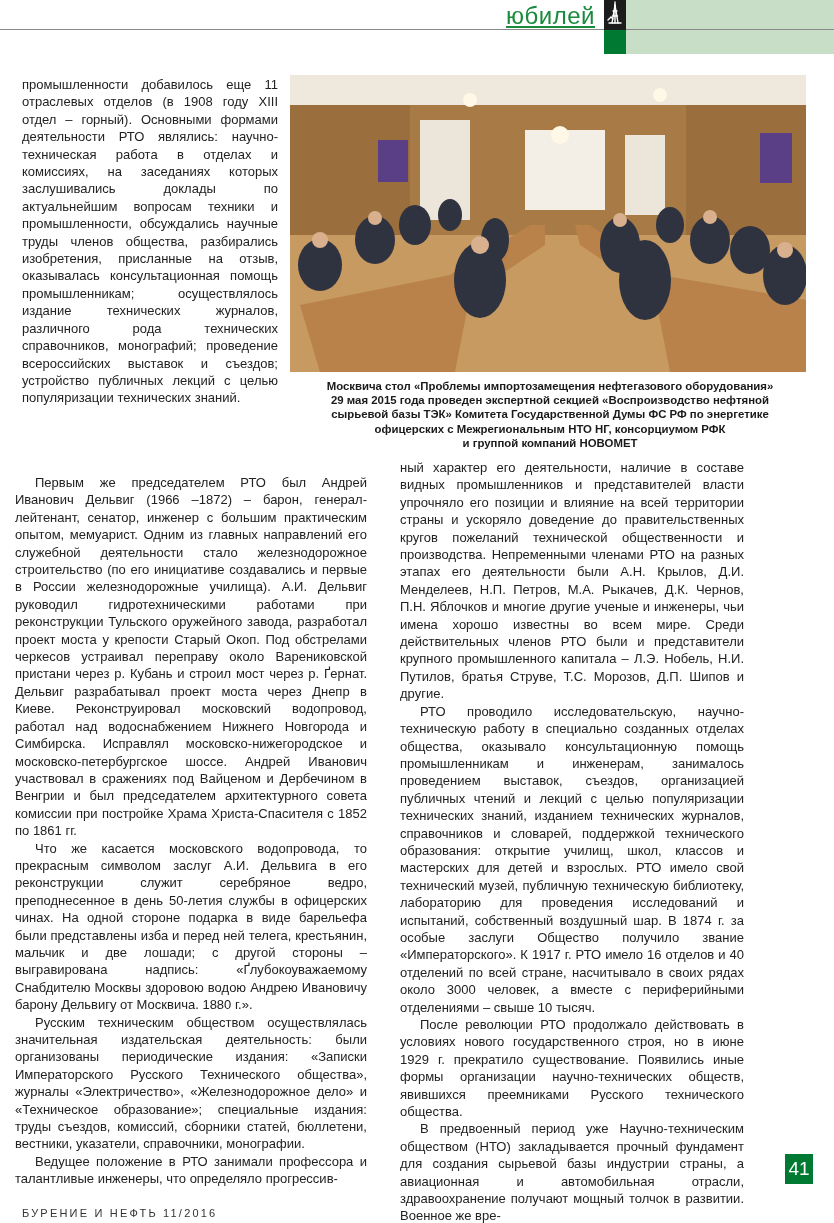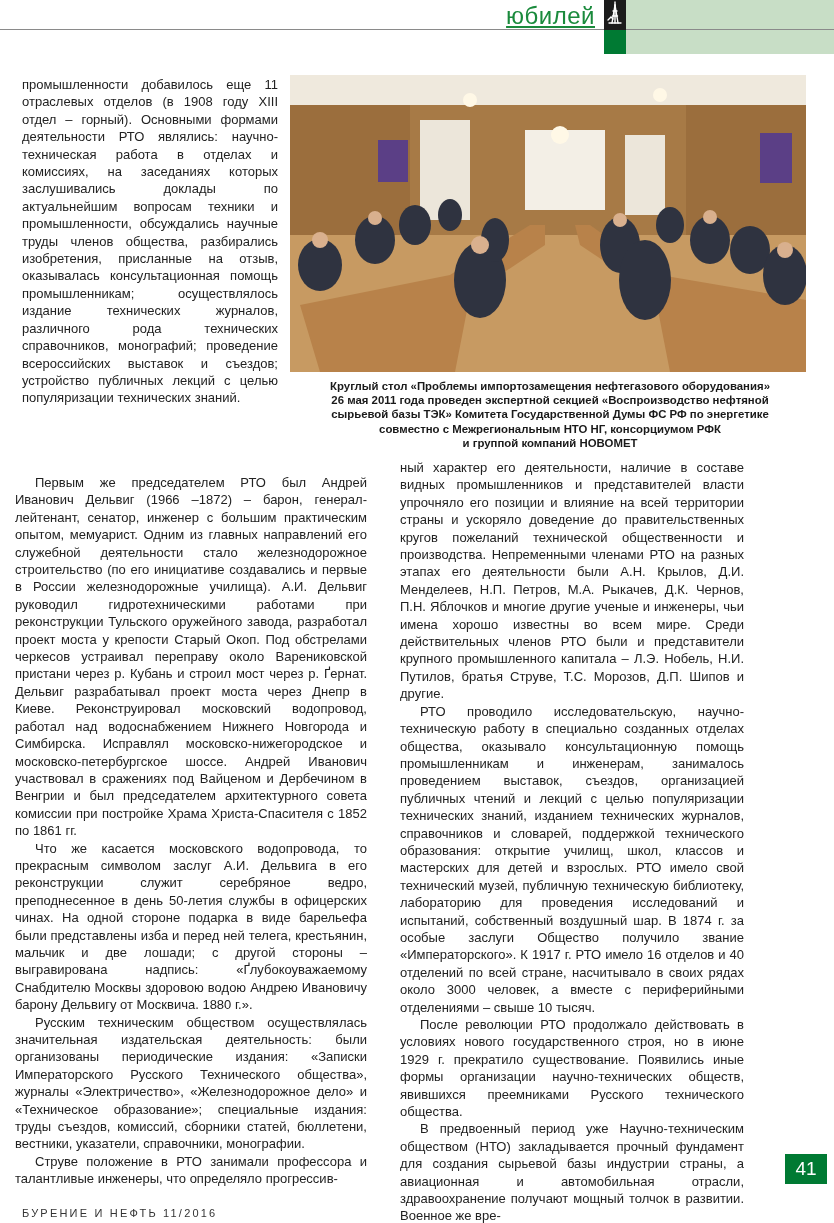--- a/index.html
+++ b/index.html
@@ -24,21 +24,21 @@
   
   .col { position: absolute; font-size: 13px; line-height: 17.4px; text-align: justify; color: #222; }
   .col p { text-indent: 0; }
   .col p.ind { text-indent: 20px; }
   .col-left-top { left: 22px; top: 76px; width: 256px; }
   .col-left-bottom { left: 15px; top: 474px; width: 352px; }
   .col-right { left: 400px; top: 459px; width: 344px; }
 
   
   .footer { position: absolute; left: 22px; top: 1207px; font-size: 11px; letter-spacing: 2.2px; color: #333; }
-  .page-num { position: absolute; left: 785px; top: 1154px; width: 42px; height: 30px; background: #007a33; color: #fff; font-size: 19px; display: flex; align-items: center; justify-content: center; }
+  .page-num { position: absolute; left: 785px; top: 1154px; width: 28px; height: 30px; background: #007a33; color: #fff; font-size: 19px; display: flex; align-items: center; justify-content: center; }
 </style>
 </head>
 <body>
 
 <div class="hdr-line"></div>
 <div class="hdr-title">юбилей</div>
 <div class="hdr-green-strip"></div>
 <div class="hdr-icon-box">
   <span>
     <svg width="16" height="24" viewBox="0 0 16 24">
@@ -104,36 +104,36 @@
       <circle cx="85" cy="143" r="7"></circle>
       <circle cx="190" cy="170" r="9"></circle>
       <circle cx="330" cy="145" r="7"></circle>
       <circle cx="420" cy="142" r="7"></circle>
       <circle cx="495" cy="175" r="8"></circle>
     </g>
   </svg>
 </div>
 
 <div class="caption">
-  <div>Круглый стол «Проблемы импортозамещения нефтегазового оборудования»</div>
-  <div>26 мая 2011 года проведен экспертной секцией «Воспроизводство нефтяной</div>
+  <div>Москвича стол «Проблемы импортозамещения нефтегазового оборудования»</div>
+  <div>29 мая 2015 года проведен экспертной секцией «Воспроизводство нефтяной</div>
   <div>сырьевой базы ТЭК» Комитета Государственной Думы ФС РФ по энергетике</div>
-  <div>совместно с Межрегиональным НТО НГ,  консорциумом РФК</div>
+  <div>офицерских с Межрегиональным НТО НГ,  консорциумом РФК</div>
   <div>и группой компаний НОВОМЕТ</div>
 </div>
 
 <div class="col col-left-top">
   <p>промышленности добавилось еще 11 отраслевых отделов (в 1908 году XIII отдел – горный). Основными формами деятельности РТО являлись: научно-техническая работа в отделах и комиссиях, на заседаниях которых заслушивались доклады по актуальнейшим вопросам техники и промышленности, обсуждались научные труды членов общества, разбирались изобретения, присланные на отзыв, оказывалась консультационная помощь промышленникам; осуществлялось издание технических журналов, различного рода технических справочников, монографий; проведение всероссийских выставок и съездов; устройство публичных лекций с целью популяризации технических знаний.</p>
 </div>
 
 <div class="col col-left-bottom">
   <p class="ind">Первым же председателем РТО был Андрей Иванович Дельвиг (1966 –1872) – барон, генерал-лейтенант, сенатор, инженер с большим практическим опытом, мемуарист. Одним из главных направлений его служебной деятельности стало железнодорожное строительство (по его инициативе создавались и первые в России железнодорожные училища). А.И. Дельвиг руководил гидротехническими работами при реконструкции Тульского оружейного завода, разработал проект моста у крепости Старый Окоп. Под обстрелами черкесов устраивал переправу около Варениковской пристани через р. Кубань и строил мост через р. Ґернат. Дельвиг разрабатывал проект моста через Днепр в Киеве. Реконструировал московский водопровод, работал над водоснабжением Нижнего Новгорода и Симбирска. Исправлял московско-нижегородское и московско-петербургское шоссе. Андрей Иванович участвовал в сражениях под Вайценом и Дербечином в Венгрии и был председателем архитектурного совета комиссии при постройке Храма Христа-Спасителя с 1852 по 1861 гг.</p>
   <p class="ind">Что же касается московского водопровода, то прекрасным символом заслуг А.И. Дельвига в его реконструкции служит серебряное ведро, преподнесенное в день 50-летия службы в офицерских чинах. На одной стороне подарка в виде барельефа были представлены изба и перед ней телега, крестьянин, мальчик и две лошади; с другой стороны – выгравирована надпись: «Ґлубокоуважаемому Снабдителю Москвы здоровою водою Андрею Ивановичу барону Дельвигу от Москвича. 1880 г.».</p>
   <p class="ind">Русским техническим обществом осуществлялась значительная издательская деятельность: были организованы периодические издания: «Записки Императорского Русского Технического общества», журналы «Электричество», «Железнодорожное дело» и «Техническое образование»; специальные издания: труды съездов, комиссий, сборники статей, бюллетени, вестники, указатели, справочники, монографии.</p>
-  <p class="ind">Струве положение в РТО занимали профессора и талантливые инженеры, что определяло прогрессив-</p>
+  <p class="ind">Ведущее положение в РТО занимали профессора и талантливые инженеры, что определяло прогрессив-</p>
 </div>
 
 <div class="col col-right">
   <p>ный характер его деятельности, наличие в составе видных промышленников и представителей власти упрочняло его позиции и влияние на всей территории страны и ускоряло доведение до правительственных кругов пожеланий технической общественности и производства. Непременными членами РТО на разных этапах его деятельности были А.Н. Крылов, Д.И. Менделеев, Н.П. Петров, М.А. Рыкачев, Д.К. Чернов, П.Н. Яблочков и многие другие ученые и инженеры, чьи имена хорошо известны во всем мире. Среди действительных членов РТО были и представители крупного промышленного капитала – Л.Э. Нобель, Н.И. Путилов, братья Струве, Т.С. Морозов, Д.П. Шипов и другие.</p>
   <p class="ind">РТО проводило исследовательскую, научно-техническую работу в специально созданных отделах общества, оказывало консультационную помощь промышленникам и инженерам, занималось проведением выставок, съездов, организацией публичных чтений и лекций с целью популяризации технических знаний, изданием технических журналов, справочников и словарей, поддержкой технического образования: открытие училищ, школ, классов и мастерских для детей и взрослых. РТО имело свой технический музей, публичную техническую библиотеку, лабораторию для проведения исследований и испытаний, собственный воздушный шар. В 1874 г. за особые заслуги Общество получило звание «Императорского». К 1917 г. РТО имело 16 отделов и 40 отделений по всей стране, насчитывало в своих рядах около 3000 человек, а вместе с периферийными отделениями – свыше 10 тысяч.</p>
   <p class="ind">После революции РТО продолжало действовать в условиях нового государственного строя, но в июне 1929 г. прекратило существование. Появились иные формы организации научно-технических обществ, явившихся преемниками Русского технического общества.</p>
   <p class="ind">В предвоенный период уже Научно-техническим обществом (НТО) закладывается прочный фундамент для создания сырьевой базы индустрии страны, а авиационная и автомобильная отрасли, здравоохранение получают мощный толчок в развитии. Военное же вре-</p>
 </div>
 
 <div class="footer">БУРЕНИЕ И НЕФТЬ 11/2016</div>

